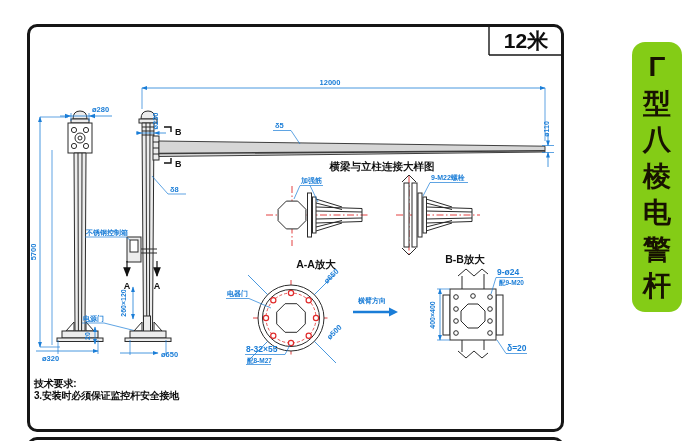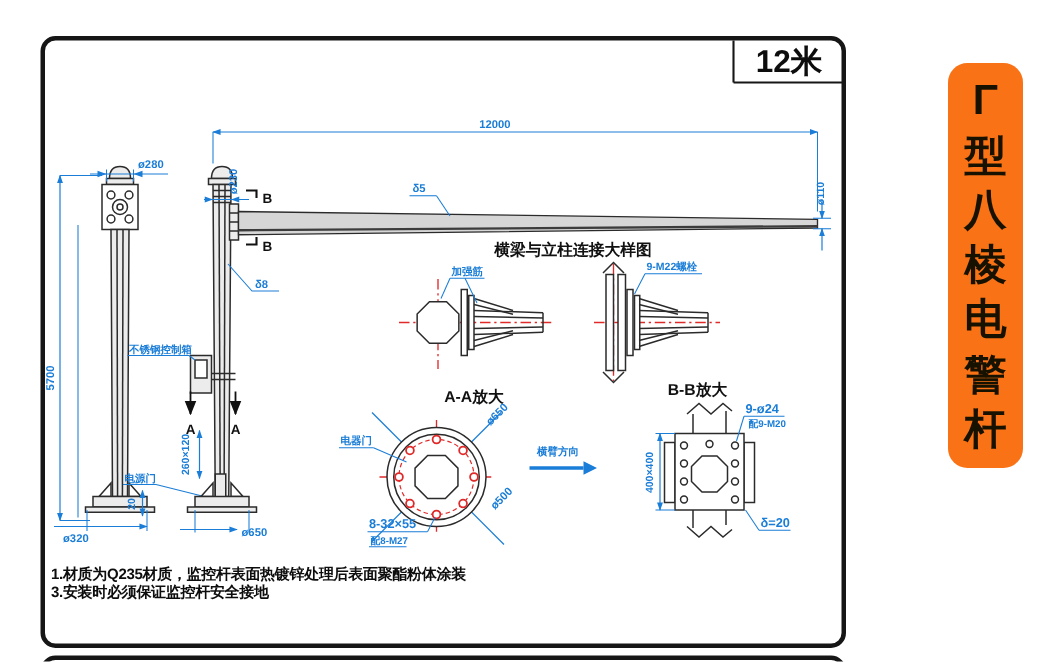--- a/index.html
+++ b/index.html
@@ -1,21 +1,21 @@
 <!DOCTYPE html>
 <html><head>
 <meta charset="utf-8">
 <style>
   html,body{margin:0;padding:0;}
   body{width:698px;height:441px;overflow:hidden;background:#ffffff;position:relative;
        font-family:"Liberation Sans",sans-serif;}
   .panel{position:absolute;box-sizing:border-box;background:#fff;border:3px solid #161616;border-radius:10px;}
   .main-panel{left:27px;top:24px;width:537px;height:408px;z-index:0;}
   .bottom-panel{left:27px;top:437px;width:537px;height:30px;z-index:0;}
-  .side-tab{position:absolute;left:632px;top:42px;width:50px;height:270px;background:#f97316;
+  .side-tab{position:absolute;left:632px;top:42px;width:50px;height:270px;background:#84cc16;
             border-radius:13px;z-index:4;display:flex;justify-content:center;cursor:pointer;}
   .tab-text{width:32px;margin-top:7px;font-size:28px;line-height:36.5px;font-weight:bold;
             color:#171200;text-align:center;word-break:break-all;}
   .notes{position:absolute;left:34px;top:378px;width:528px;z-index:3;color:#0d0d0d;
          font-size:10px;font-weight:bold;line-height:11.6px;letter-spacing:-0.2px;}
   svg.draw{position:absolute;left:0;top:0;z-index:2;pointer-events:none;}
   svg text{font-family:"Liberation Sans",sans-serif;}
   .ln{stroke:#2b2b2b;stroke-width:1;fill:none;}
   .lnw{stroke:#2b2b2b;stroke-width:1;fill:#ffffff;}
   .lnf{stroke:#2b2b2b;stroke-width:1;fill:#ececec;}
@@ -35,21 +35,21 @@
 <body>
 
 <div class="panel main-panel"></div>
 <div class="panel bottom-panel"></div>
 
 <div class="side-tab">
   <div class="tab-text">Γ型八棱电警杆</div>
 </div>
 
 <div class="notes">
-  <div>1.材质为Q235材质，监控杆表面热镀锌处理后表面聚酯粉体涂装</div>
+  <div>技术要求:</div>
   <div>3.安装时必须保证监控杆安全接地</div>
 </div>
 
 <svg class="draw" width="698" height="441" viewBox="0 0 698 441">
   <defs>
     <marker id="mB" viewBox="0 0 10 10" refX="9" refY="5" markerWidth="7" markerHeight="7" orient="auto-start-reverse">
       <path d="M0,1.5 L10,5 L0,8.5 z" fill="#1a7dd7"></path>
     </marker>
     <marker id="mD" viewBox="0 0 10 10" refX="9" refY="5" markerWidth="8" markerHeight="8" orient="auto-start-reverse">
       <path d="M0,1 L10,5 L0,9 z" fill="#111"></path>

